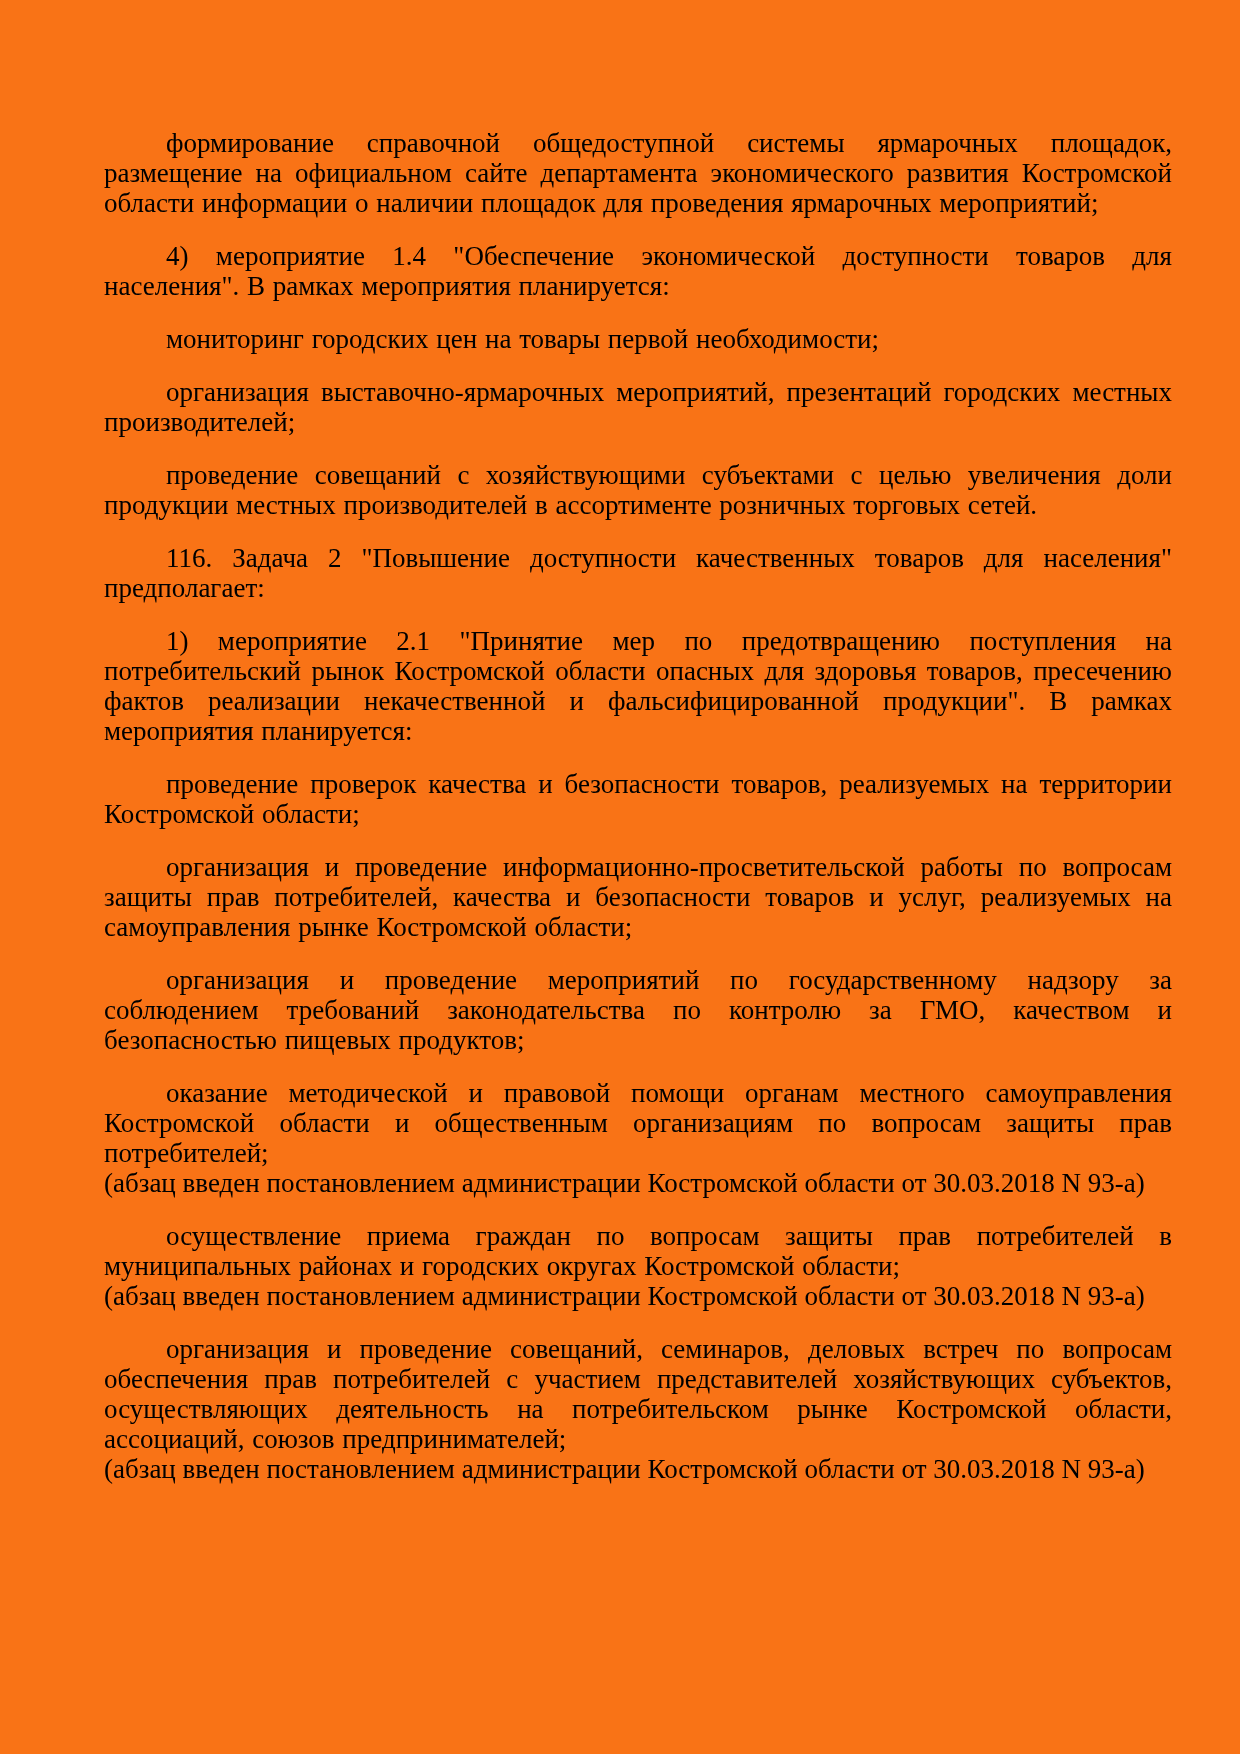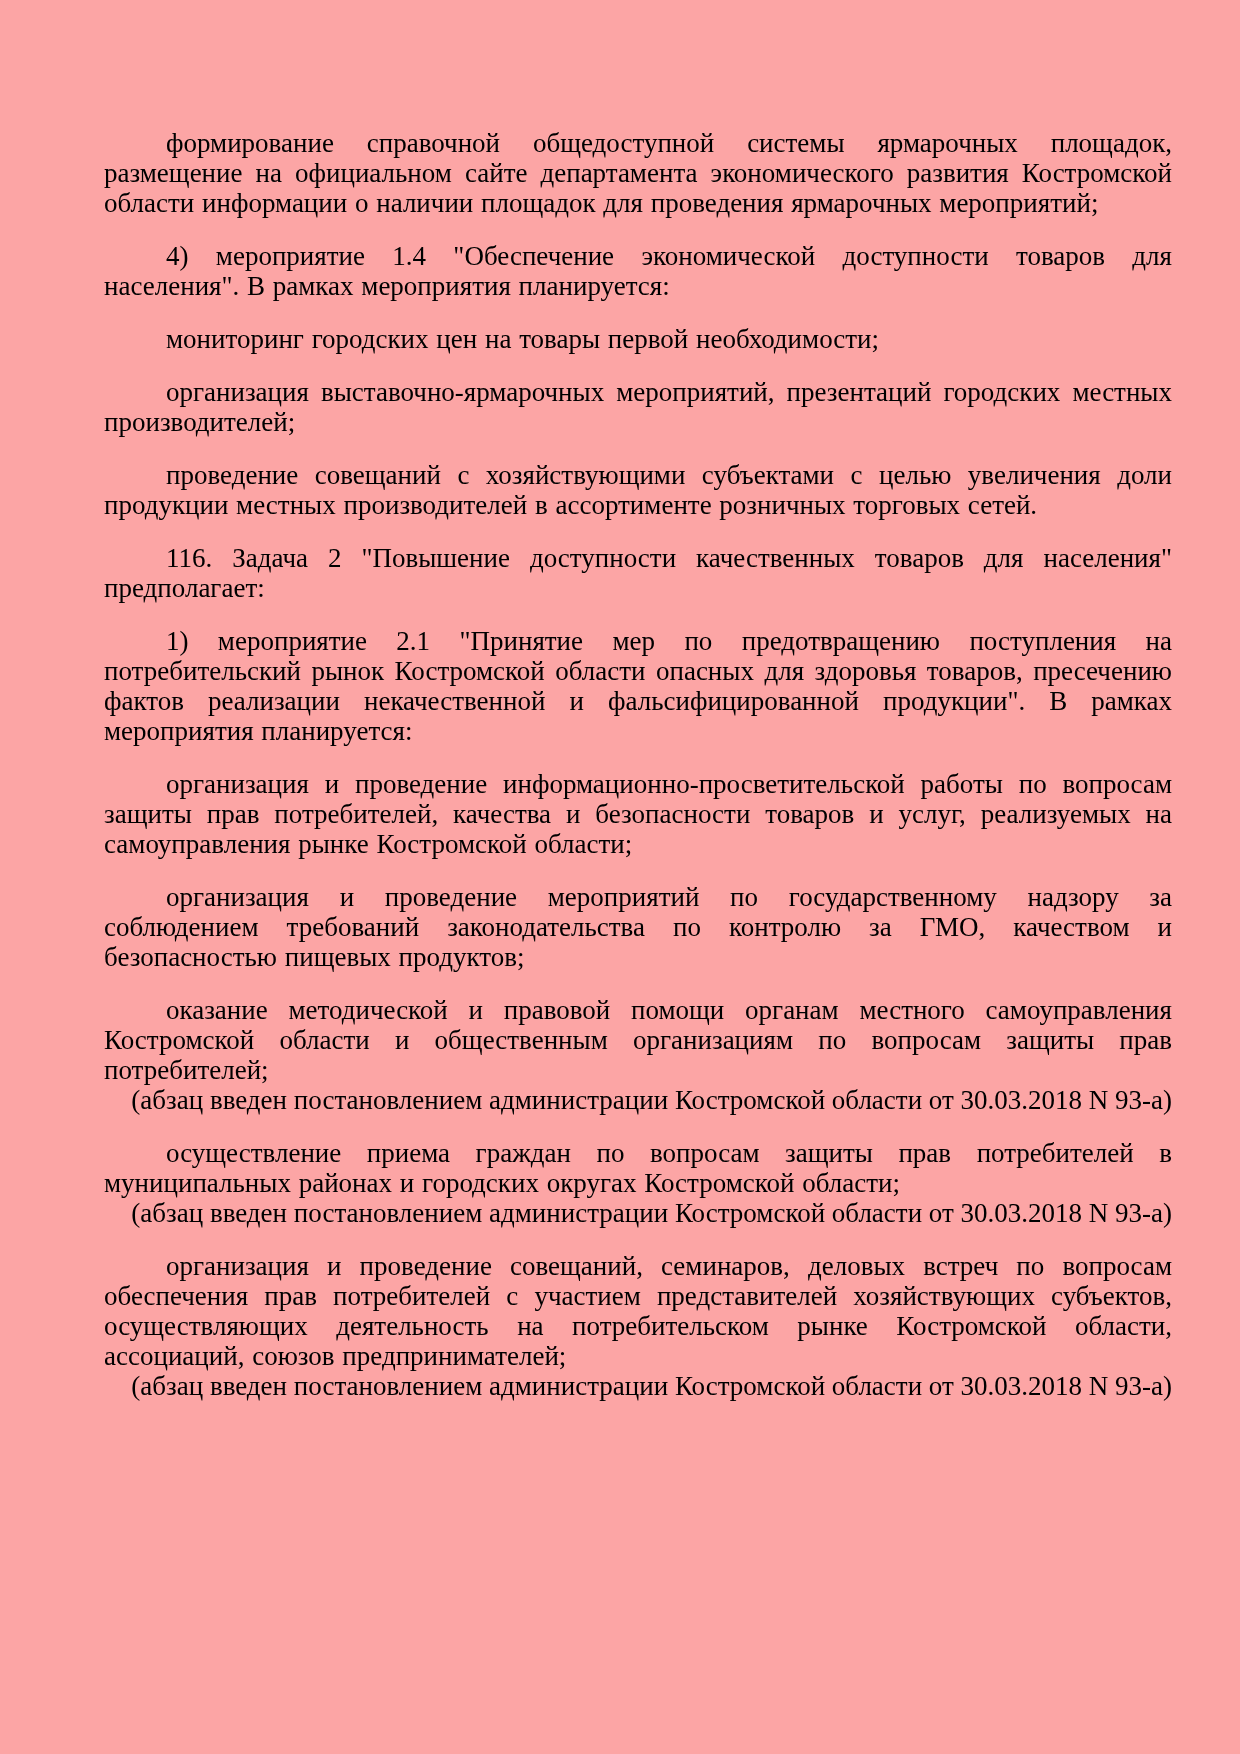--- a/index.html
+++ b/index.html
@@ -5,21 +5,21 @@
   html, body {
     margin: 0;
     padding: 0;
     background: #9c9c9c;
   }
   .page {
     position: relative;
     width: 1240px;
     height: 1754px;
     margin: 0 auto;
-    background: #fca5a5;
+    background: #f97316;
     overflow: hidden;
     font-family: "Liberation Serif", "DejaVu Serif", serif;
     color: #000000;
   }
   .doc-body {
     position: absolute;
     left: 104px;
     top: 128px;
     width: 1068px;
   }
@@ -31,36 +31,37 @@
     text-align: justify;
     text-indent: 62px;
     word-spacing: 1px;
   }
   .para:last-child {
     margin-bottom: 16px;
   }
   .note {
     display: block;
     text-indent: 0;
-    text-align: right;
+    text-align: left;
     word-spacing: normal;
   }
 </style>
 </head>
 <body>
 
 <div class="page">
   <div class="doc-body">
 
   <p class="para">формирование справочной общедоступной системы ярмарочных площадок, размещение на официальном сайте департамента экономического развития Костромской области информации о наличии площадок для проведения ярмарочных мероприятий;</p>
       <p class="para">4) мероприятие 1.4 "Обеспечение экономической доступности товаров для населения". В рамках мероприятия планируется:</p>
       <p class="para">мониторинг городских цен на товары первой необходимости;</p>
       <p class="para">организация выставочно-ярмарочных мероприятий, презентаций городских местных производителей;</p>
       <p class="para">проведение совещаний с хозяйствующими субъектами с целью увеличения доли продукции местных производителей в ассортименте розничных торговых сетей.</p>
       <p class="para">116. Задача 2 "Повышение доступности качественных товаров для населения" предполагает:</p>
       <p class="para">1) мероприятие 2.1 "Принятие мер по предотвращению поступления на потребительский рынок Костромской области опасных для здоровья товаров, пресечению фактов реализации некачественной и фальсифицированной продукции". В рамках мероприятия планируется:</p>
+      <p class="para">проведение проверок качества и безопасности товаров, реализуемых на территории Костромской области;</p>
       <p class="para">организация и проведение информационно-просветительской работы по вопросам защиты прав потребителей, качества и безопасности товаров и услуг, реализуемых на самоуправления рынке Костромской области;</p>
       <p class="para">организация и проведение мероприятий по государственному надзору за соблюдением требований законодательства по контролю за ГМО, качеством и безопасностью пищевых продуктов;</p>
       <p class="para">оказание методической и правовой помощи органам местного самоуправления Костромской области и общественным организациям по вопросам защиты прав потребителей;<span class="note">(абзац введен постановлением администрации Костромской области от 30.03.2018 N 93-а)</span></p>
       <p class="para">осуществление приема граждан по вопросам защиты прав потребителей в муниципальных районах и городских округах Костромской области;<span class="note">(абзац введен постановлением администрации Костромской области от 30.03.2018 N 93-а)</span></p>
       <p class="para">организация и проведение совещаний, семинаров, деловых встреч по вопросам обеспечения прав потребителей с участием представителей хозяйствующих субъектов, осуществляющих деятельность на потребительском рынке Костромской области, ассоциаций, союзов предпринимателей;<span class="note">(абзац введен постановлением администрации Костромской области от 30.03.2018 N 93-а)</span></p>
     </div>
 </div>
 
 </body></html>

